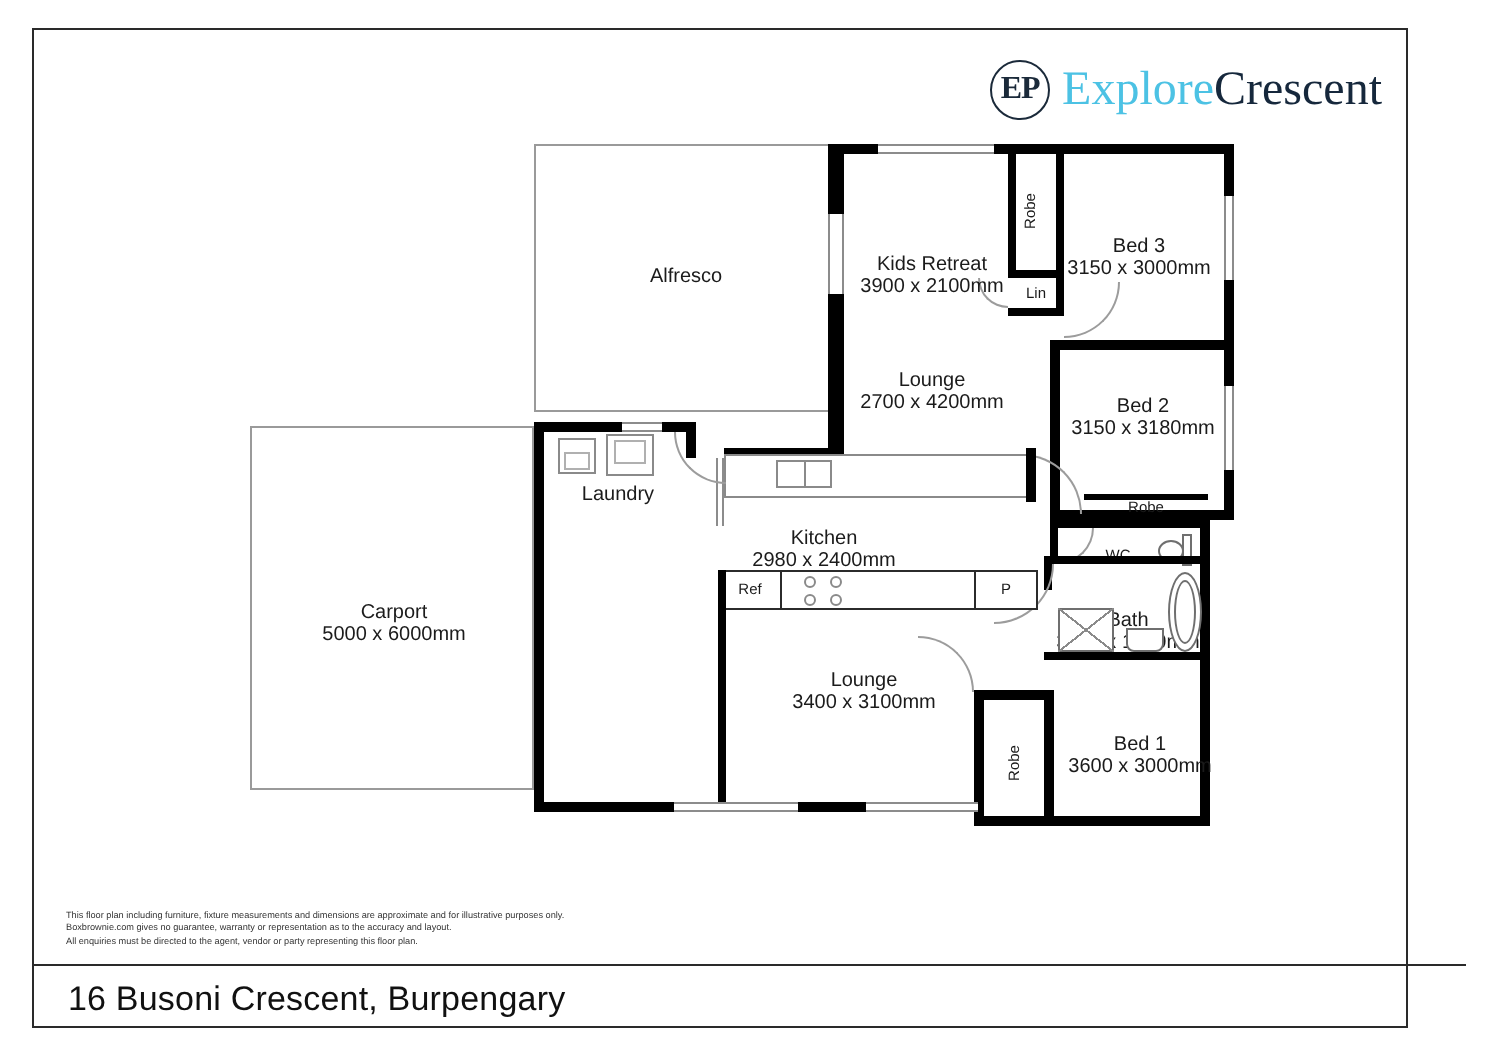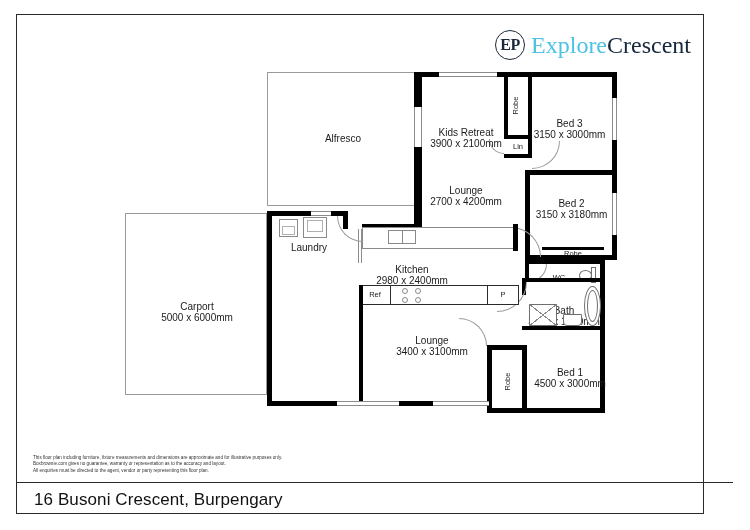--- a/index.html
+++ b/index.html
@@ -278,21 +278,21 @@
       <div class="fx" style="left:512px; top:289px; width:28px; height:22px; border:0; background:
             linear-gradient(to bottom right, transparent calc(50% - 0.5px), #8a8a8a calc(50% - 0.5px), #8a8a8a calc(50% + 0.5px), transparent calc(50% + 0.5px)),
             linear-gradient(to bottom left, transparent calc(50% - 0.5px), #8a8a8a calc(50% - 0.5px), #8a8a8a calc(50% + 0.5px), transparent calc(50% + 0.5px));"></div>
       <div class="fx" style="left:546px; top:299px; width:19px; height:12px; border-radius:0 0 4px 4px;"></div>
       <div class="fx fx-oval" style="left:567px; top:271px; width:17px; height:40px;"></div>
       <div class="fx fx-oval" style="left:570px; top:275px; width:11px; height:32px;"></div>
       <div class="arc arc-br" style="left:480px; top:267px; width:30px; height:30px;"></div>
 
       <div class="rlabel" style="left:512px; top:352px; width:82px;">
         <span class="nm">Bed 1</span>
-        <span class="dim">4500 x 3000mm</span>
+        <span class="dim">3600 x 3000mm</span>
       </div>
       <div class="vlabel" style="left:468px; top:362px; width:44px; text-align:center;">Robe</div>
       <div class="arc arc-tr" style="left:442px; top:303px; width:28px; height:28px;"></div>
 
       <div class="rlabel" style="left:405px; top:112px; width:88px;">
         <span class="nm">Kids Retreat</span>
         <span class="dim">3900 x 2100mm</span>
       </div>
 
       <div class="rlabel" style="left:405px; top:170px; width:88px;">

